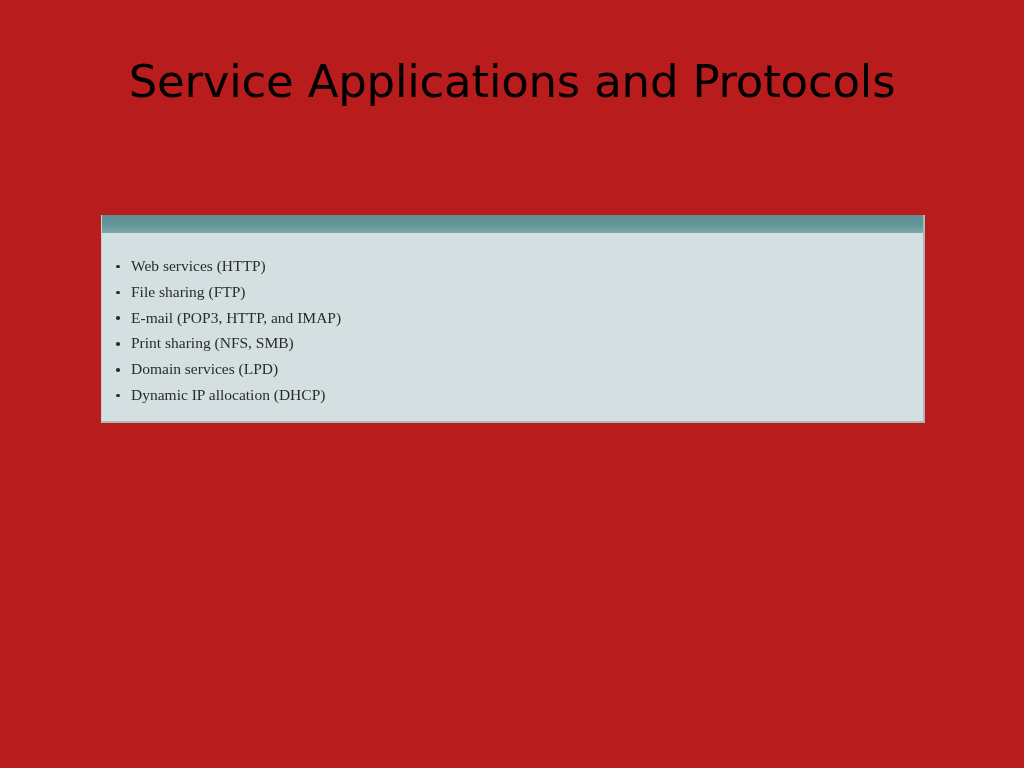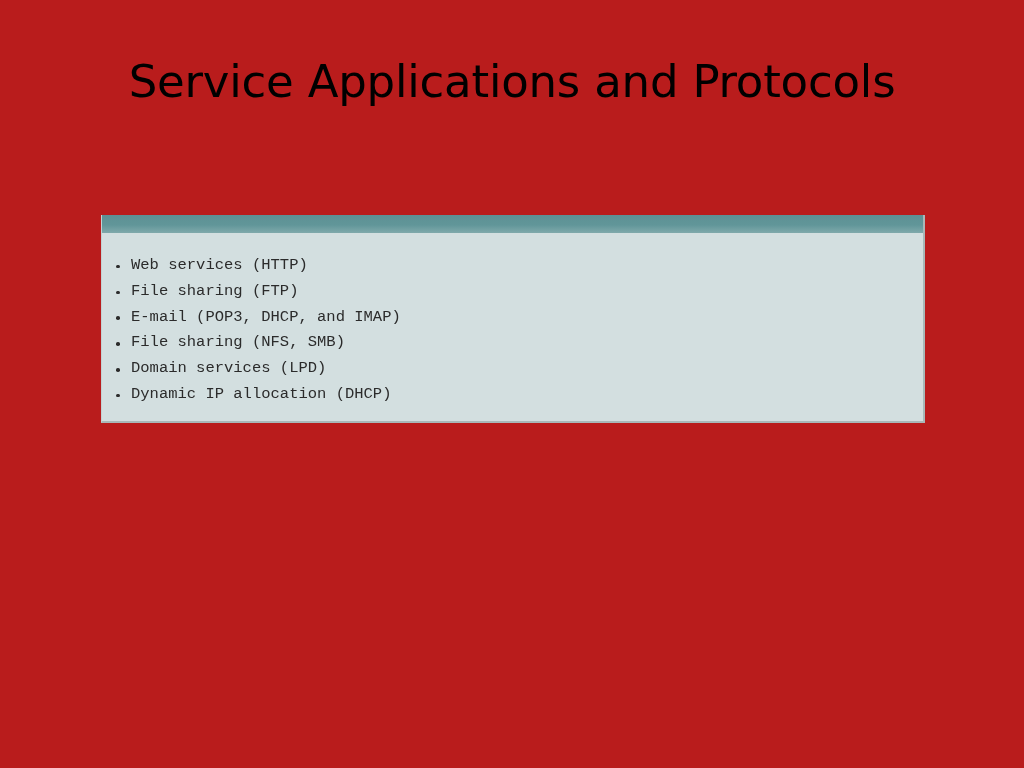--- a/index.html
+++ b/index.html
@@ -72,21 +72,21 @@
     margin: 0;
     padding: 20px 0 0 0;
     list-style: none;
   }
 
   #service-list li {
     position: relative;
     height: 25.8px;
     line-height: 25.8px;
     padding-left: 29px;
-    font-family: Liberation Mono, monospace;
+    font-family: Liberation Serif, serif;
     font-size: 15.5px;
     color: #2b2b2b;
     white-space: nowrap;
   }
 
   #service-list li .bullet {
     position: absolute;
     left: 14px;
     top: 50%;
     width: 3.5px;
@@ -111,25 +111,25 @@
       <li>
         <span class="bullet"></span>
         <span>Web services (HTTP)</span>
       </li>
       <li>
         <span class="bullet"></span>
         <span>File sharing (FTP)</span>
       </li>
       <li>
         <span class="bullet"></span>
-        <span>E-mail (POP3, DHCP, and IMAP)</span>
+        <span>E-mail (POP3, HTTP, and IMAP)</span>
       </li>
       <li>
         <span class="bullet"></span>
-        <span>File sharing (NFS, SMB)</span>
+        <span>Print sharing (NFS, SMB)</span>
       </li>
       <li>
         <span class="bullet"></span>
         <span>Domain services (LPD)</span>
       </li>
       <li>
         <span class="bullet"></span>
         <span>Dynamic IP allocation (DHCP)</span>
       </li>
     </ul>

